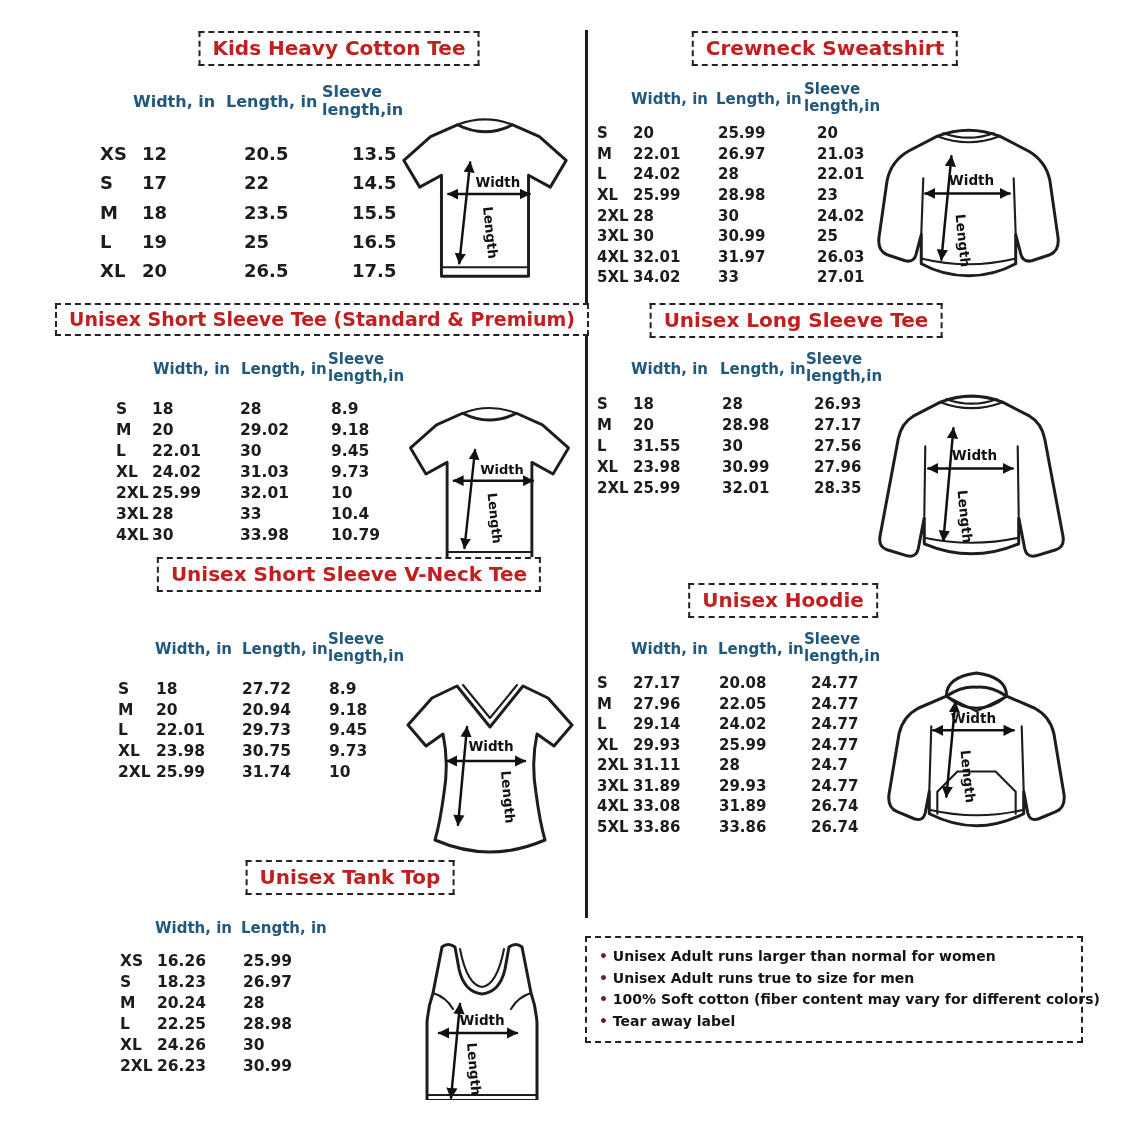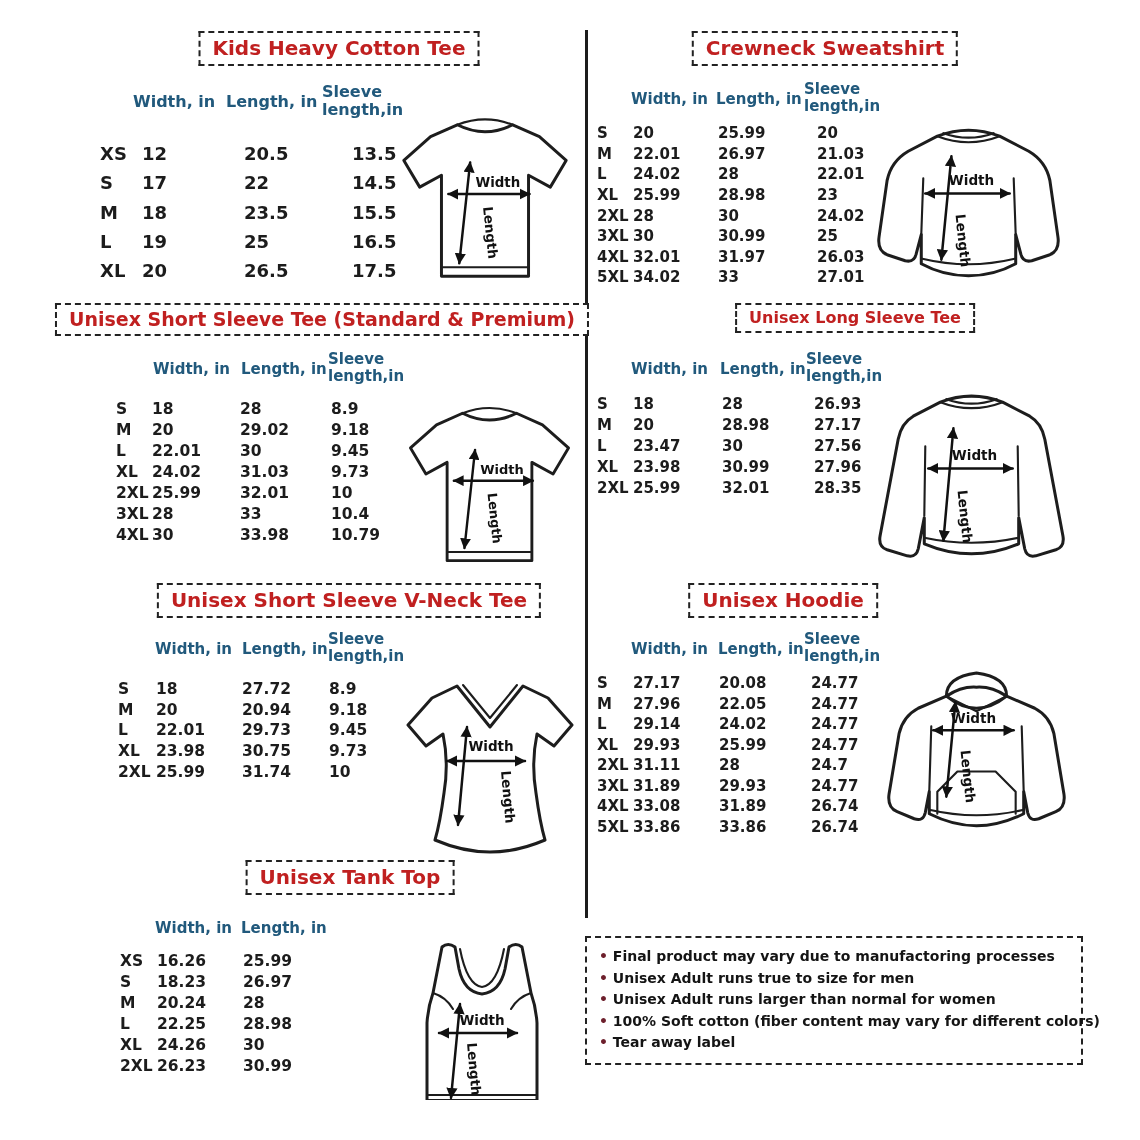--- a/index.html
+++ b/index.html
@@ -243,21 +243,21 @@
       <path class="thin" d="M67,16 Q95,5 123,16"></path>
       <path class="thin" d="M51,160 L139,160"></path>
       <line class="arrow" x1="58" y1="86" x2="140" y2="86" marker-start="url(#a3)" marker-end="url(#a3)"></line>
       <line class="arrow" x1="80" y1="54" x2="69" y2="156" marker-start="url(#a3)" marker-end="url(#a3)"></line>
       <text class="albl" x="108" y="79" text-anchor="middle">Width</text>
       <text class="albl" transform="translate(93,99) rotate(84)">Length</text>
     </svg>
   </section>
 
   <section>
-    <div class="title" style="left:855px;top:303px;font-size:16px">
+    <div class="title" style="left:796px;top:303px;font-size:20px">
       <span>Unisex Long Sleeve Tee</span>
     </div>
     <span class="h" style="left:631px;top:360px">Width, in</span>
     <span class="h" style="left:720px;top:360px">Length, in</span>
     <span class="h center" style="left:806px;top:351px;width:64px">Sleeve length,in</span>
     <div class="rows" style="left:597px;top:393px;--cols:36px 89px 92px 62px;--rh:21px;--fs:15px">
 
         <div class="trow">
           <span>S</span>
           <span>18</span>
@@ -267,21 +267,21 @@
 
         <div class="trow">
           <span>M</span>
           <span>20</span>
           <span>28.98</span>
           <span>27.17</span>
         </div>
 
         <div class="trow">
           <span>L</span>
-          <span>23.47</span>
+          <span>31.55</span>
           <span>30</span>
           <span>27.56</span>
         </div>
 
         <div class="trow">
           <span>XL</span>
           <span>23.98</span>
           <span>30.99</span>
           <span>27.96</span>
         </div>
@@ -306,21 +306,21 @@
       <path class="thin" d="M66,127 L67,58"></path>
       <path class="thin" d="M160,127 L159,58"></path>
       <line class="arrow" x1="70" y1="80" x2="154" y2="80" marker-start="url(#a4)" marker-end="url(#a4)"></line>
       <line class="arrow" x1="95" y1="40" x2="85" y2="152" marker-start="url(#a4)" marker-end="url(#a4)"></line>
       <text class="albl" x="116" y="72" text-anchor="middle">Width</text>
       <text class="albl" transform="translate(99,102) rotate(84)">Length</text>
     </svg>
   </section>
 
   <section>
-    <div class="title" style="left:349px;top:583px;font-size:20px">
+    <div class="title" style="left:349px;top:557px;font-size:20px">
       <span>Unisex Short Sleeve V-Neck Tee</span>
     </div>
     <span class="h" style="left:155px;top:640px">Width, in</span>
     <span class="h" style="left:242px;top:640px">Length, in</span>
     <span class="h center" style="left:328px;top:631px;width:66px">Sleeve length,in</span>
     <div class="rows" style="left:118px;top:679px;--cols:38px 86px 87px 70px;--rh:20.6px;--fs:15.5px">
 
         <div class="trow">
           <span>S</span>
           <span>18</span>
@@ -514,25 +514,24 @@
       <path class="thin" d="M12,162 L122,162"></path>
       <line class="arrow" x1="24" y1="95" x2="102" y2="95" marker-start="url(#a7)" marker-end="url(#a7)"></line>
       <line class="arrow" x1="45" y1="66" x2="36" y2="160" marker-start="url(#a7)" marker-end="url(#a7)"></line>
       <text class="albl" x="67" y="87" text-anchor="middle">Width</text>
       <text class="albl" transform="translate(52,105) rotate(85)">Length</text>
     </svg>
   </section>
 
   <div class="notes">
 
-      <div class="note">Final product may vary due to manufactoring processes</div>
+
+      <div class="note">Unisex Adult runs larger than normal for women</div>
 
       <div class="note">Unisex Adult runs true to size for men</div>
 
-      <div class="note">Unisex Adult runs larger than normal for women</div>
-
       <div class="note">100% Soft cotton (fiber content may vary for different colors)</div>
 
 
       <div class="note">Tear away label</div>
     </div>
 
 </div>
 
 </body></html>

